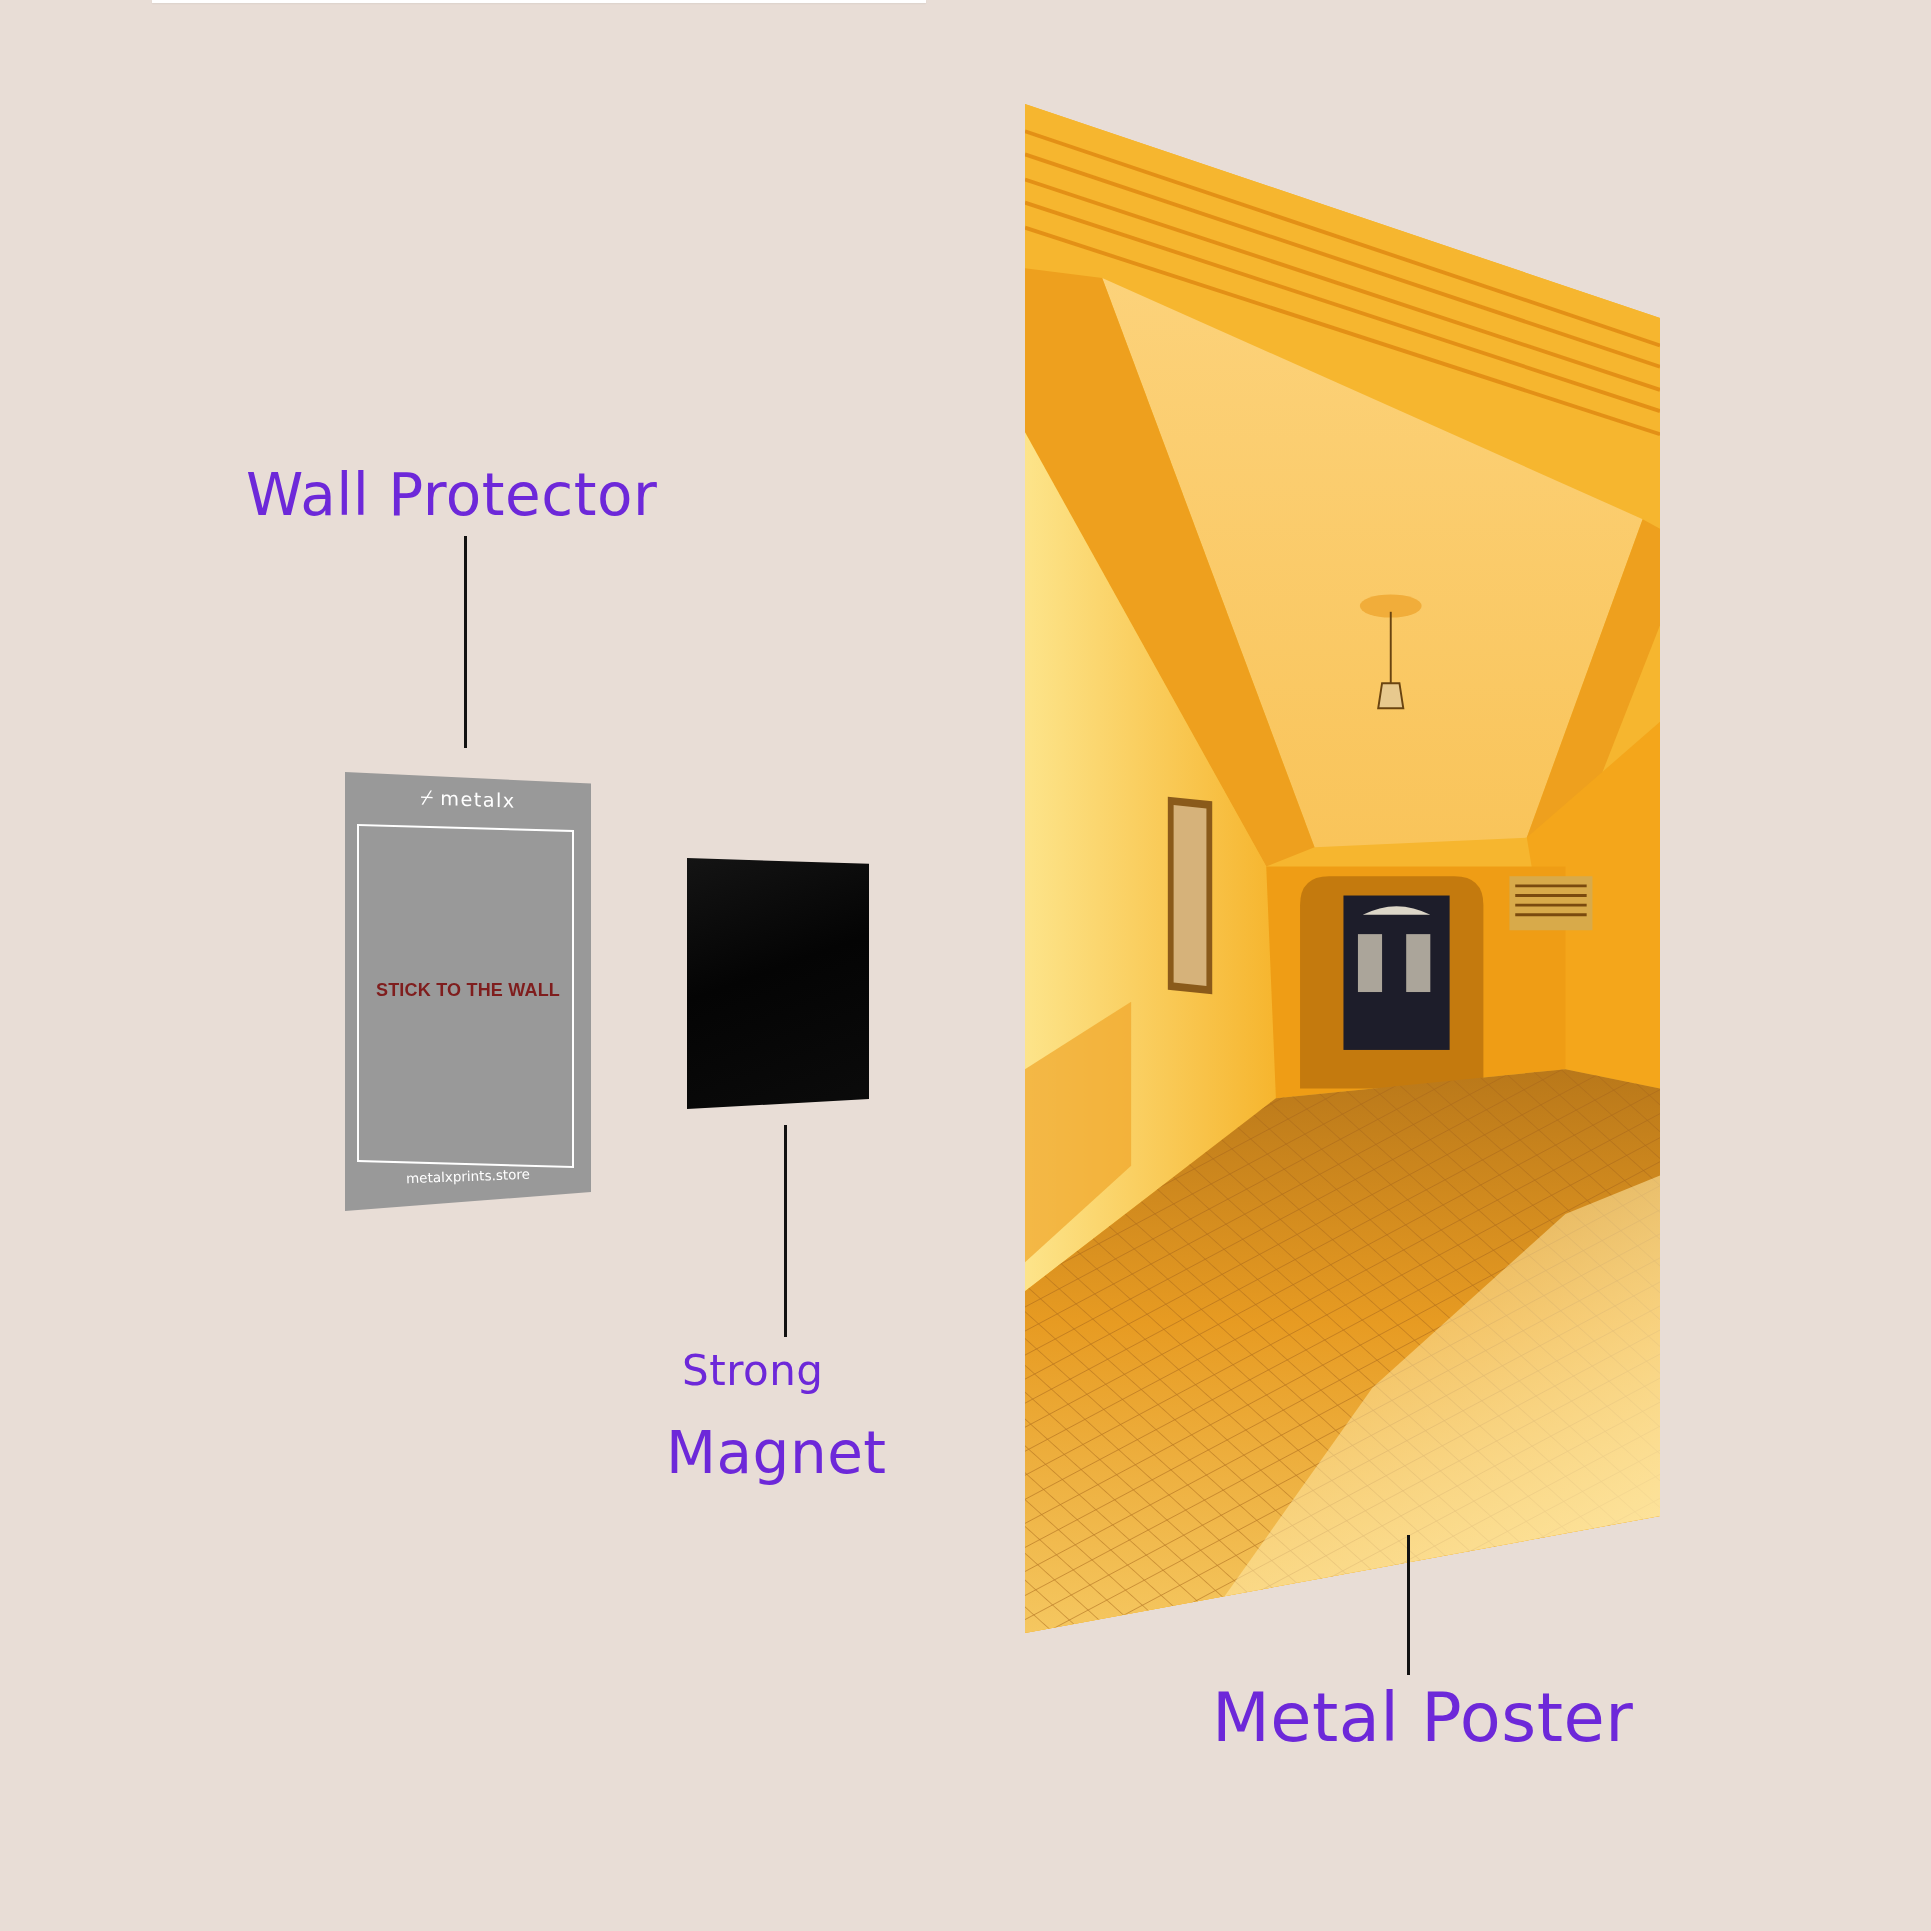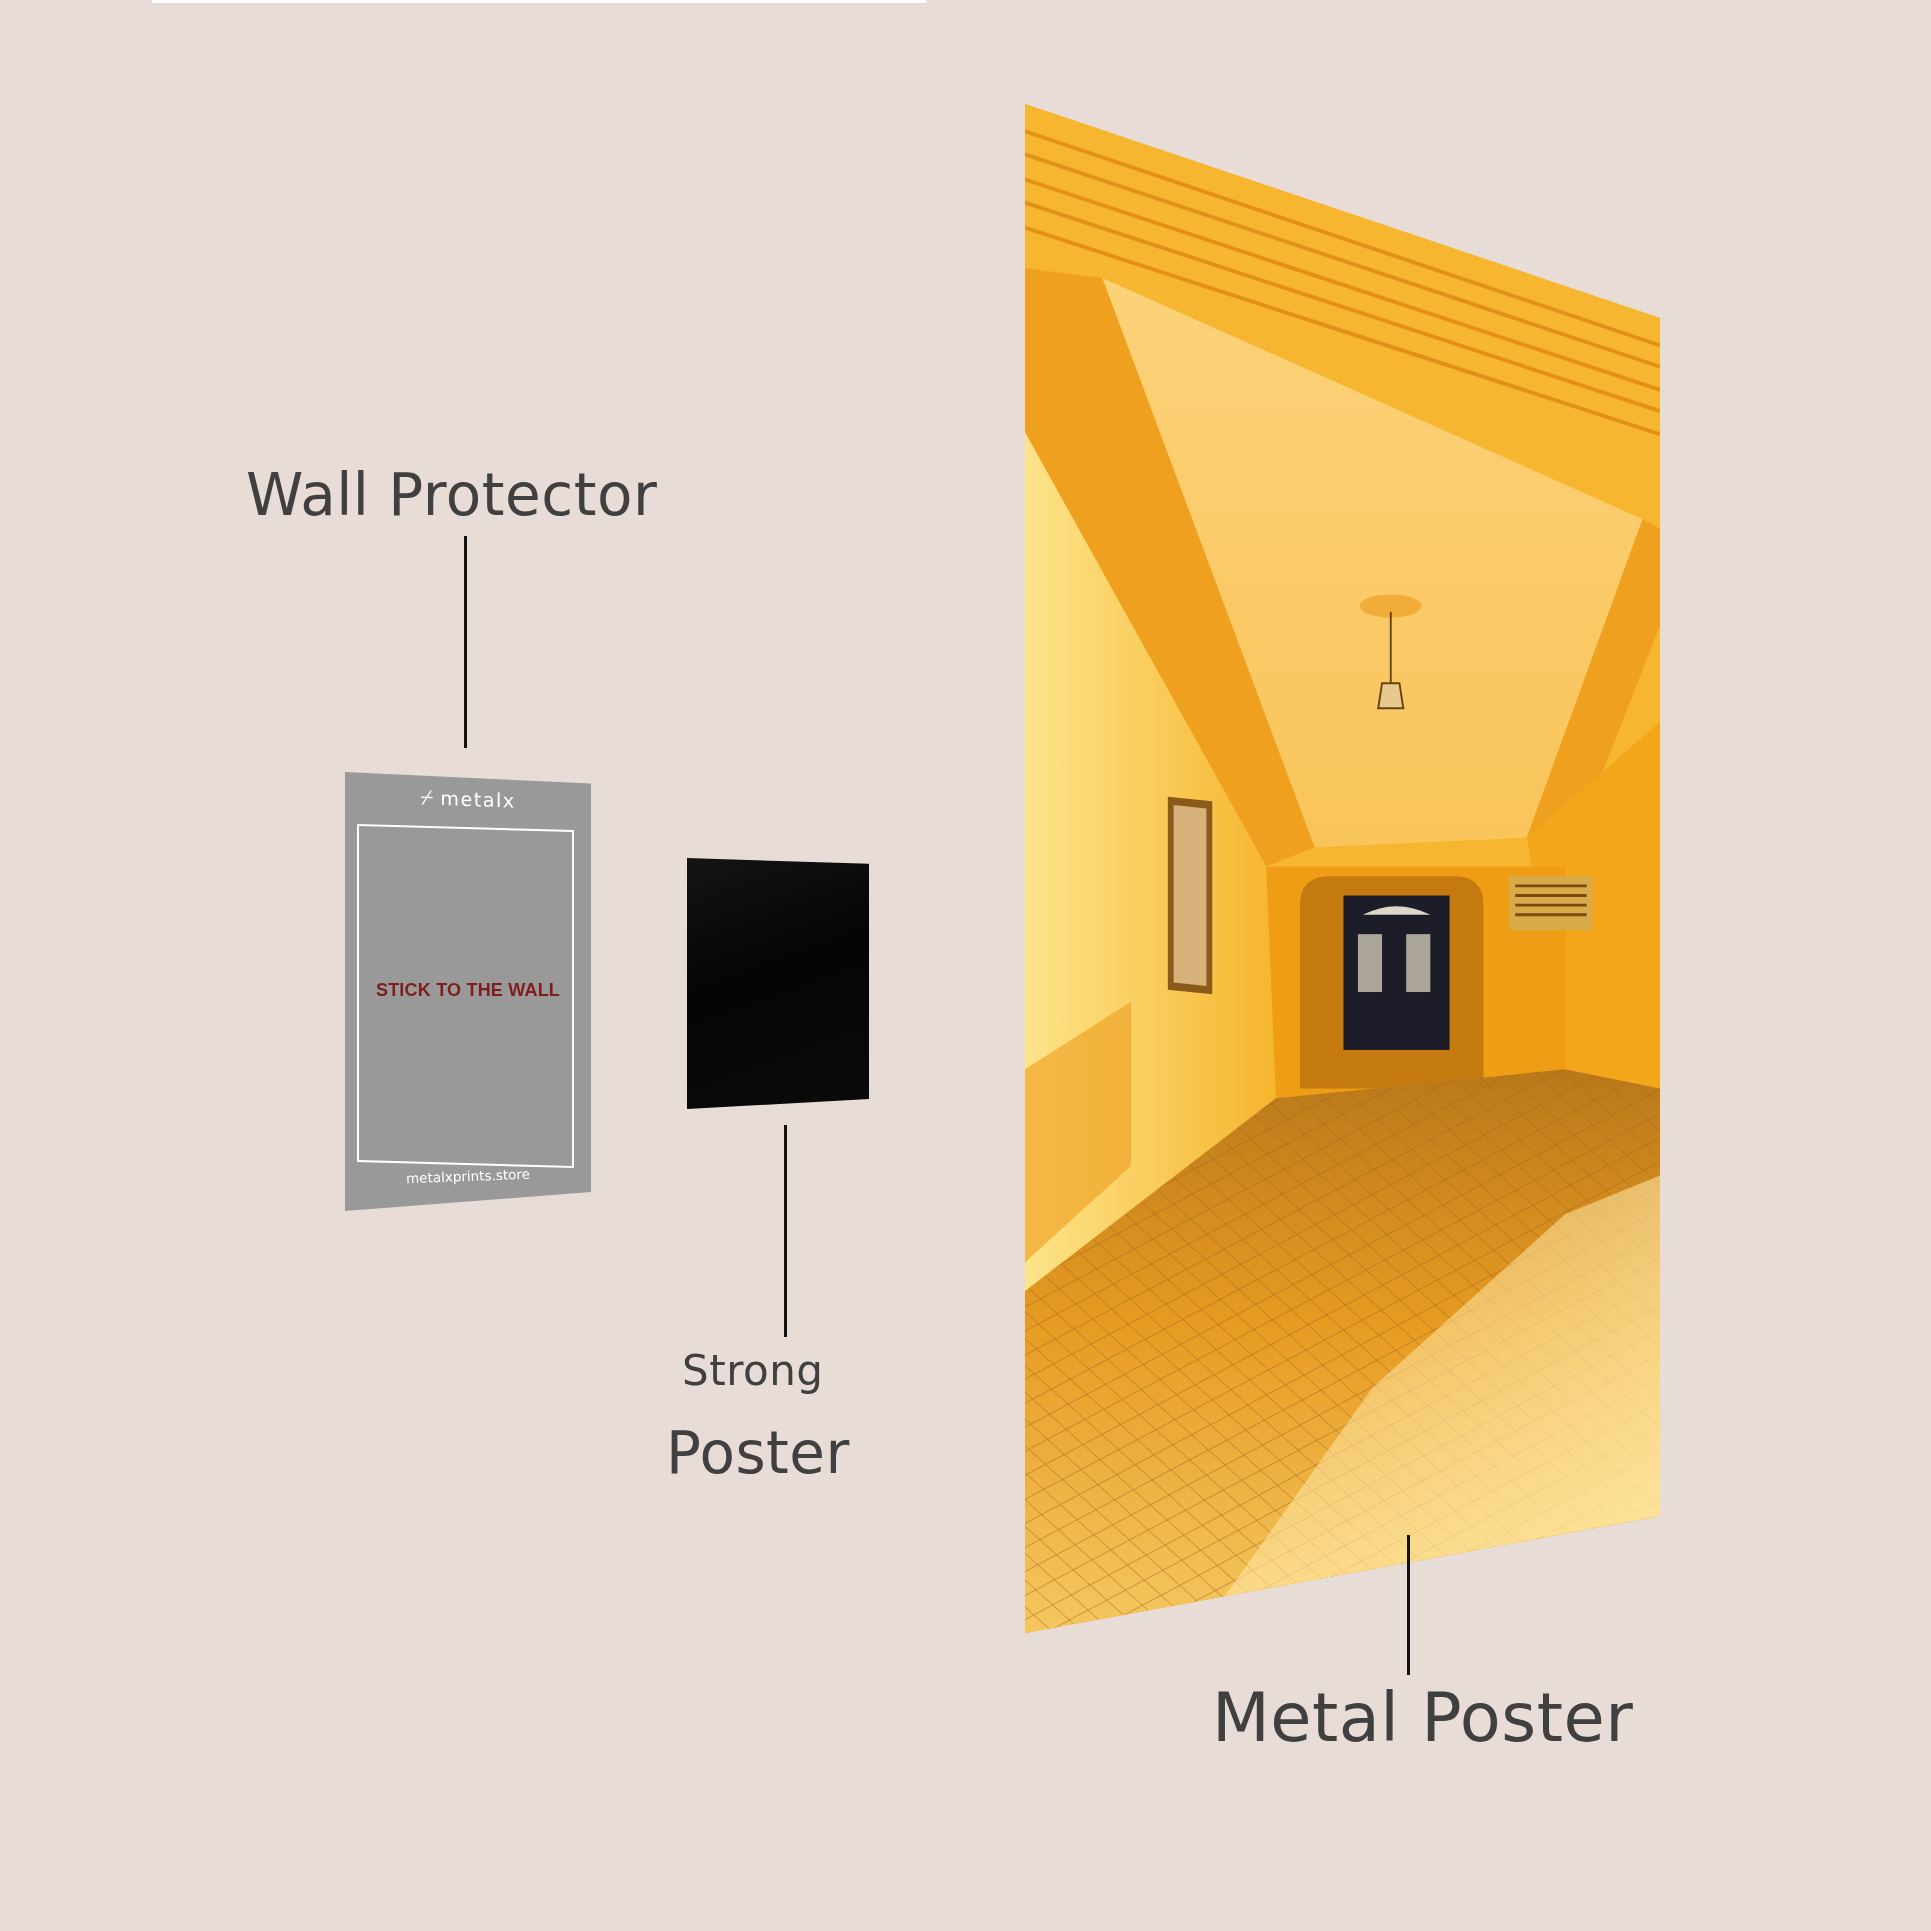--- a/index.html
+++ b/index.html
@@ -7,21 +7,21 @@
       width: 1931px; height: 1931px;
       background: #e8ddd6;
       position: relative; overflow: hidden;
       font-family: "Liberation Sans", "DejaVu Sans", sans-serif;
     }
     .top-strip {
       position: absolute; left: 152px; top: 0; width: 774px; height: 2.9px;
       background: #ffffff; box-shadow: 0 1px 1.9px rgba(0,0,0,0.05);
     }
     .label {
-      position: absolute; color: #404040;
+      position: absolute; color: #6d28d9;
       font-family: "DejaVu Sans", sans-serif;
       font-weight: normal; letter-spacing: 0.5px; line-height: 1;
       white-space: nowrap;
     }
     .leader { position: absolute; width: 2.9px; background: #111111; }
 
     
     .protector {
       position: absolute; left: 345px; top: 772px; width: 246px; height: 439px;
       background: #999999;
@@ -77,21 +77,21 @@
     <span class="mark">⌿</span><span>metalx</span>
   </div>
   <div class="protector-frame"></div>
   <div class="protector-center">STICK TO THE WALL</div>
   <div class="protector-url">metalxprints.store</div>
 </div>
 
 <div class="magnet"></div>
 <div class="leader" style="left:784px; top:1125px; height:212px;"></div>
 <div class="label" style="left:682px; top:1350px; font-size:42px;">Strong</div>
-<div class="label" style="left:666px; top:1424px; font-size:58px;">Poster</div>
+<div class="label" style="left:666px; top:1424px; font-size:58px;">Magnet</div>
 
 <div class="poster">
   <svg width="635" height="1529" viewBox="0 0 658 1584">
     <defs>
       <linearGradient id="ceil" x1="0" y1="0" x2="0" y2="1">
         <stop offset="0" stop-color="#fcd27a"></stop>
         <stop offset="1" stop-color="#f9c45a"></stop>
       </linearGradient>
       <linearGradient id="leftwall" x1="0" y1="0" x2="1" y2="0">
         <stop offset="0" stop-color="#fde48a"></stop>

